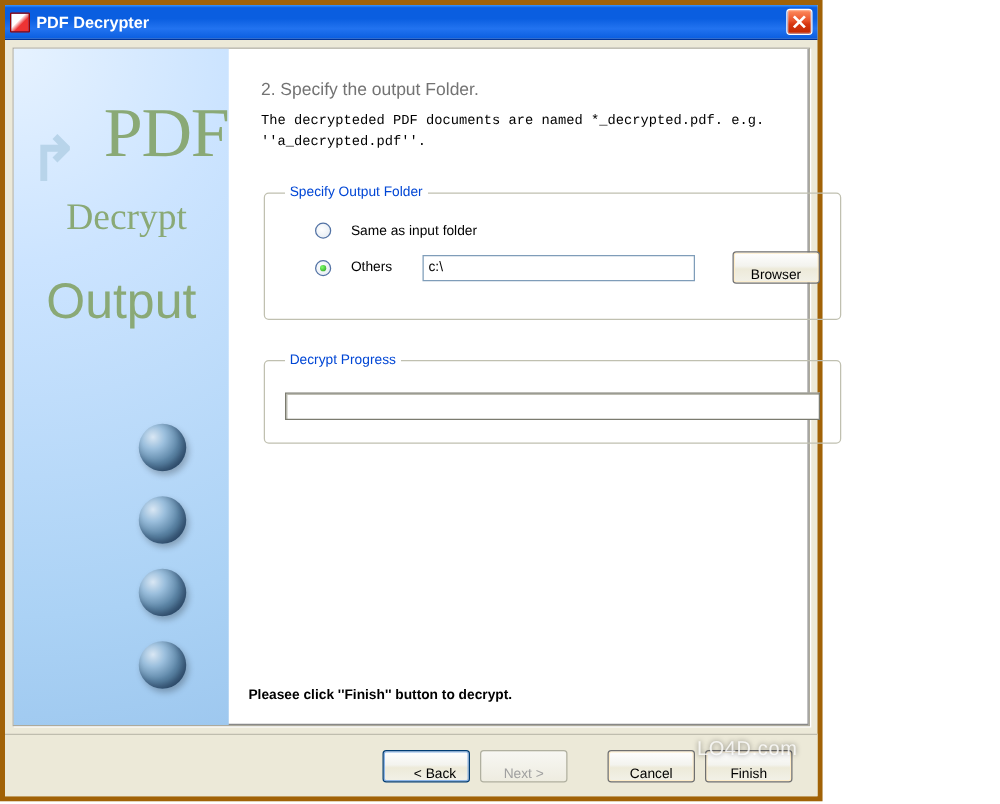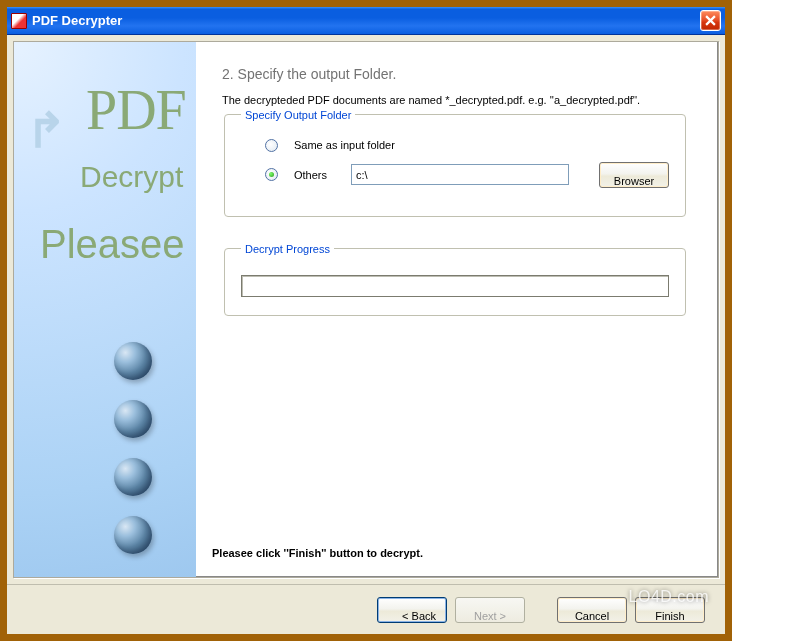--- a/index.html
+++ b/index.html
@@ -8,22 +8,22 @@
     padding: 0;
     font-family: Tahoma, Arial, sans-serif;
     font-size: 11px;
     background: #fff;
     width: 800px;
     height: 643px;
     overflow: hidden;
     position: relative;
   }
   .outer-frame {
-    border: 7px solid #a16207;
-    width: 732px;
+    border: 4px solid #a16207;
+    width: 658px;
     height: 641px;
     margin: 0;
     background: #ece9d8;
     position: relative;
   }
   .titlebar {
     height: 28px;
     background: linear-gradient(to bottom, #3a95ff 0%, #0a5ee0 8%, #0a5ee0 40%, #2273f0 70%, #0a5ee0 100%);
     display: flex;
     align-items: center;
@@ -90,24 +90,24 @@
   .side-text-pdf {
     font-family: Georgia, "Times New Roman", serif;
     font-size: 56px;
     color: #8aa976;
     font-weight: normal;
     margin-left: 54px;
     line-height: 1;
     letter-spacing: -1px;
   }
   .side-text-decrypt {
-    font-family: Liberation Sans, sans-serif;
+    font-family: Liberation Serif, serif;
     font-size: 30px;
     color: #8aa976;
-    margin-left: 48px;
+    margin-left: 24px;
     margin-top: 22px;
   }
   .side-text-wizard {
     font-family: "Comic Sans MS", cursive, sans-serif;
     font-size: 40px;
     color: #8aa976;
     margin-left: 8px;
     margin-top: 28px;
   }
   .orbs {
@@ -129,21 +129,23 @@
     position: relative;
   }
   .step-heading {
     font-size: 14px;
     color: #737373;
     margin-bottom: 10px;
   }
   .step-desc {
     font-size: 11px;
     color: #000;
+    margin-bottom: 26px;
     line-height: 1.5;
+    font-family: Liberation Mono, monospace;
   }
   fieldset {
     border: 1px solid #c0c0b0;
     border-radius: 4px;
     padding: 12px 16px 18px 16px;
     margin-bottom: 26px;
     position: relative;
   }
   fieldset legend {
     color: #0046d5;
@@ -267,21 +269,21 @@
     </div>
   </div>
 
   <div class="wizard-body">
     <div class="wizard-inner">
 
       <div class="side-panel">
         <div class="side-arrow">↱</div>
         <div class="side-text-pdf">PDF</div>
         <div class="side-text-decrypt">Decrypt</div>
-        <div class="side-text-wizard">Pleasee</div>
+        <div class="side-text-wizard">Output</div>
         <div class="orbs">
           <div class="orb"></div>
           <div class="orb"></div>
           <div class="orb"></div>
           <div class="orb"></div>
         </div>
       </div>
 
       <div class="content-panel">
         <div class="step-heading">2. Specify the output Folder.</div>

